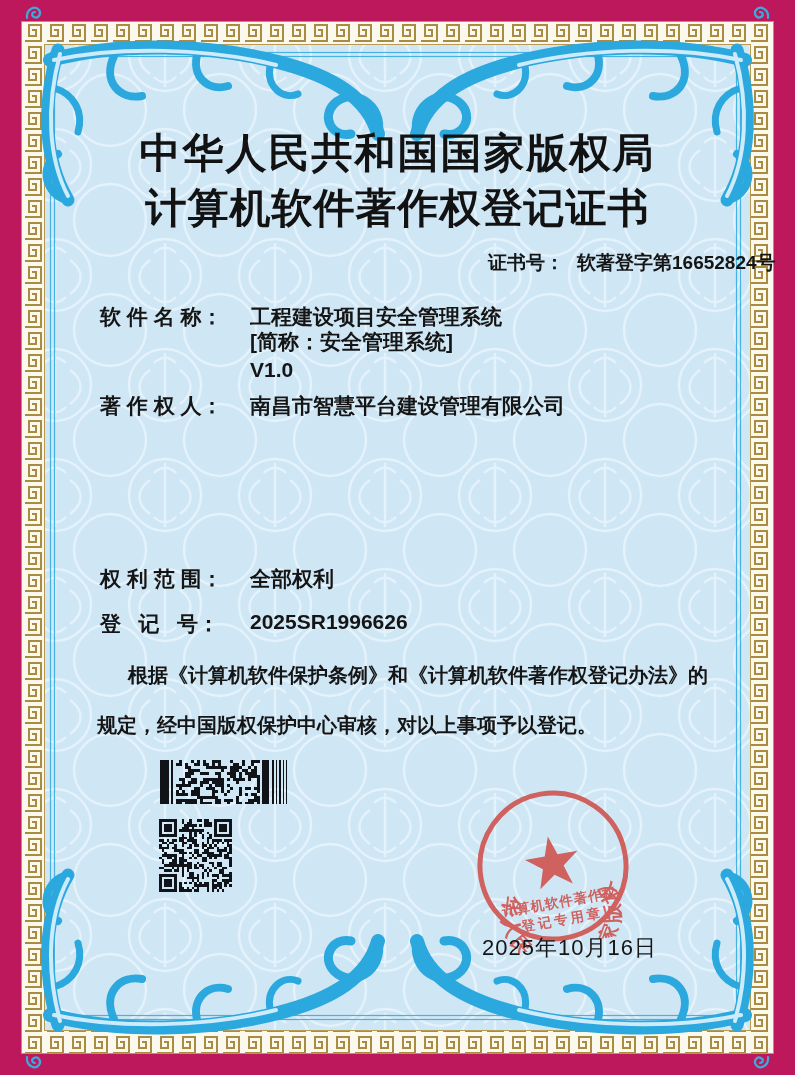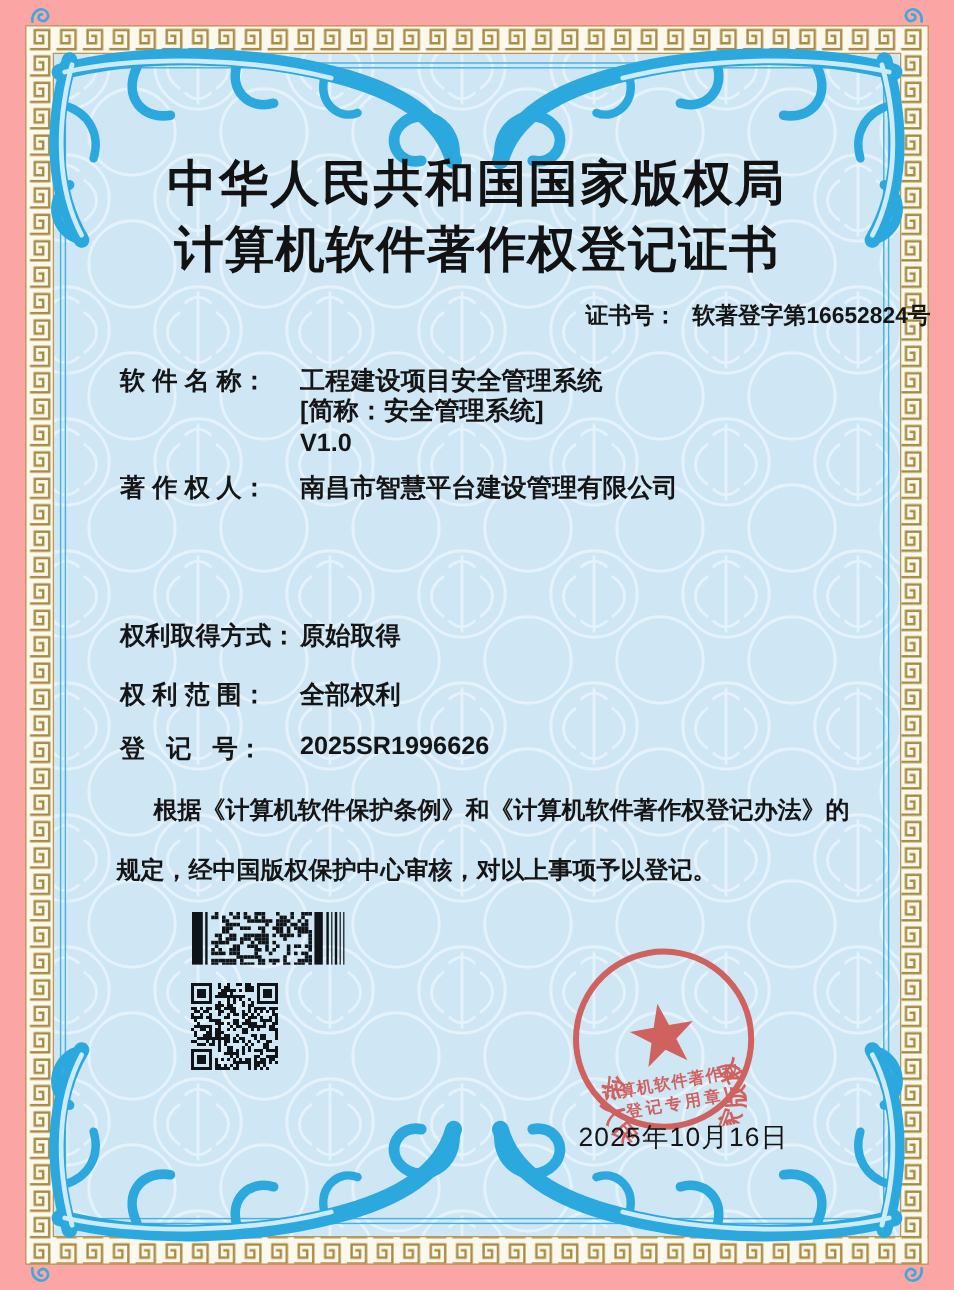--- a/index.html
+++ b/index.html
@@ -1,16 +1,16 @@
 <!DOCTYPE html>
 <html><head>
 <meta charset="utf-8">
 <style>
   html,body{margin:0;padding:0;background:#ffffff;}
-  .page{position:relative;width:795px;height:1075px;background:#fca5a5;overflow:hidden;
+  .page{position:relative;width:795px;height:1075px;background:#be185d;overflow:hidden;
         font-family:"Liberation Sans",sans-serif;color:#151515;}
   .frame-svg{position:absolute;left:0;top:0;}
   .abs{position:absolute;}
   .title{left:0;right:0;text-align:center;font-family:"Liberation Serif",serif;
          font-weight:900;font-size:41px;letter-spacing:2px;color:#121212;white-space:pre;}
   .certno{left:488px;top:250px;font-size:19px;font-weight:bold;display:flex;gap:13px;white-space:pre;align-items:center;}
   .row{left:0;right:0;height:28px;font-size:21px;font-weight:bold;}
   .lab{position:absolute;left:100px;white-space:pre;}
   .val{position:absolute;left:250px;white-space:pre;}
   .stmt{font-size:20px;font-weight:bold;white-space:pre;}
@@ -107,24 +107,20 @@
   </div>
   <div class="abs row" style="top:358px;">
     <span class="val">V1.0</span>
   </div>
 
   <div class="abs row" style="top:392px;">
     <span class="lab">著 作 权 人：</span>
     <span class="val">南昌市智慧平台建设管理有限公司</span>
   </div>
 
-  <div class="abs row" style="top:516px;">
-    <span class="lab">权利取得方式：</span>
-    <span class="val">原始取得</span>
-  </div>
   <div class="abs row" style="top:565px;">
     <span class="lab">权 利 范 围：</span>
     <span class="val">全部权利</span>
   </div>
   <div class="abs row" style="top:610px;">
     <span class="lab">登   记   号：</span>
     <span class="val">2025SR1996626</span>
   </div>
 
   <div class="abs stmt" style="left:128px;top:662px;">根据《计算机软件保护条例》和《计算机软件著作权登记办法》的</div>

